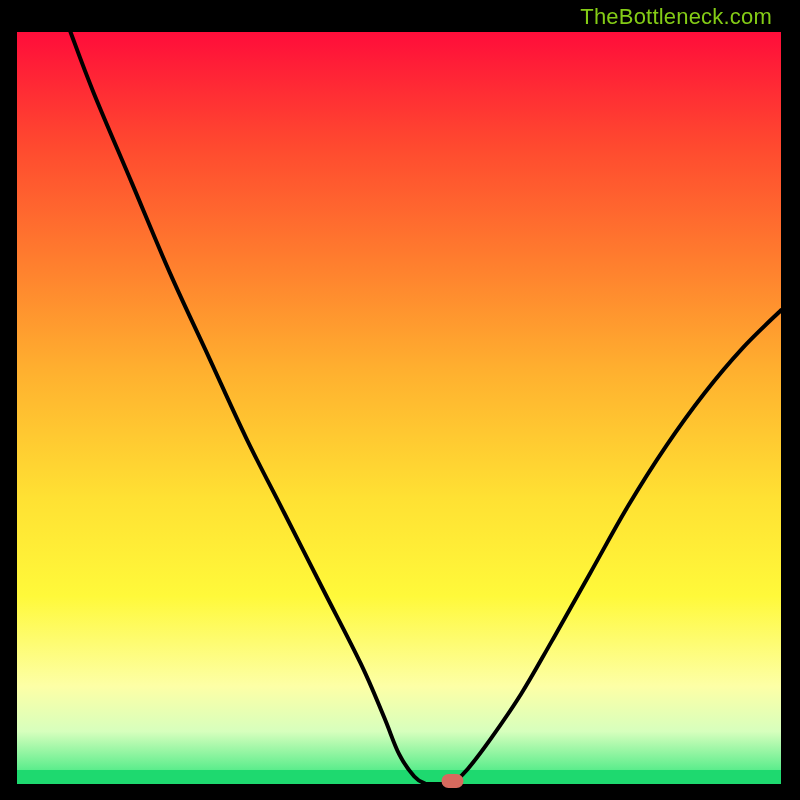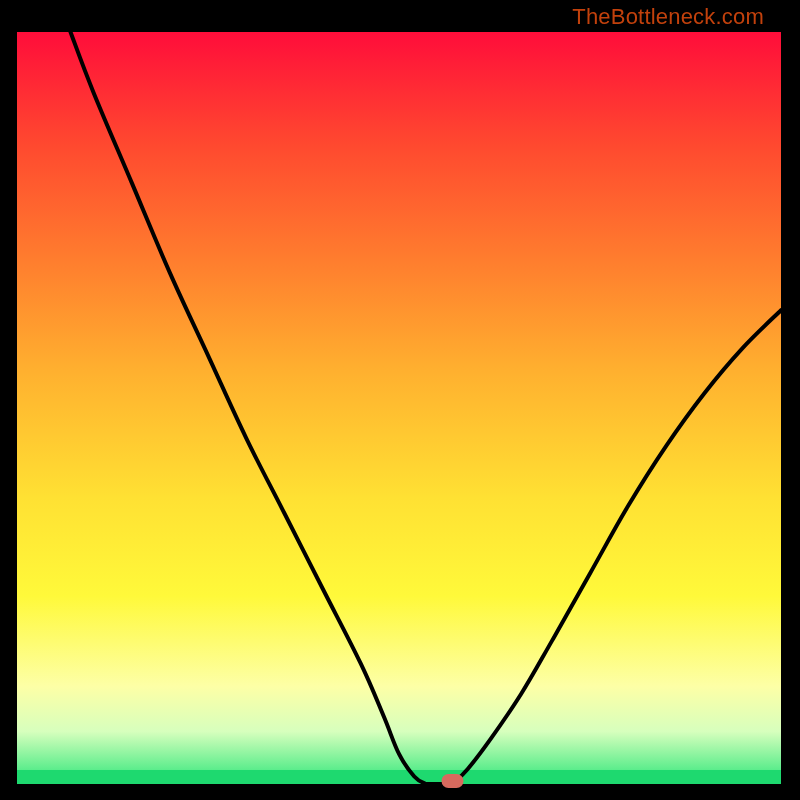--- a/index.html
+++ b/index.html
@@ -13,22 +13,22 @@
   }
   .frame {
     position: relative;
     width: 800px;
     height: 800px;
     background: #000;
   }
   .watermark {
     position: absolute;
     top: 4px;
-    right: 36px;
-    color: #c2410c;
+    right: 28px;
+    color: #84cc16;
     font-size: 22px;
     font-weight: 500;
     z-index: 5;
     letter-spacing: 0.2px;
   }
   .plot-area {
     position: absolute;
     left: 17px;
     top: 32px;
     width: 764px;

